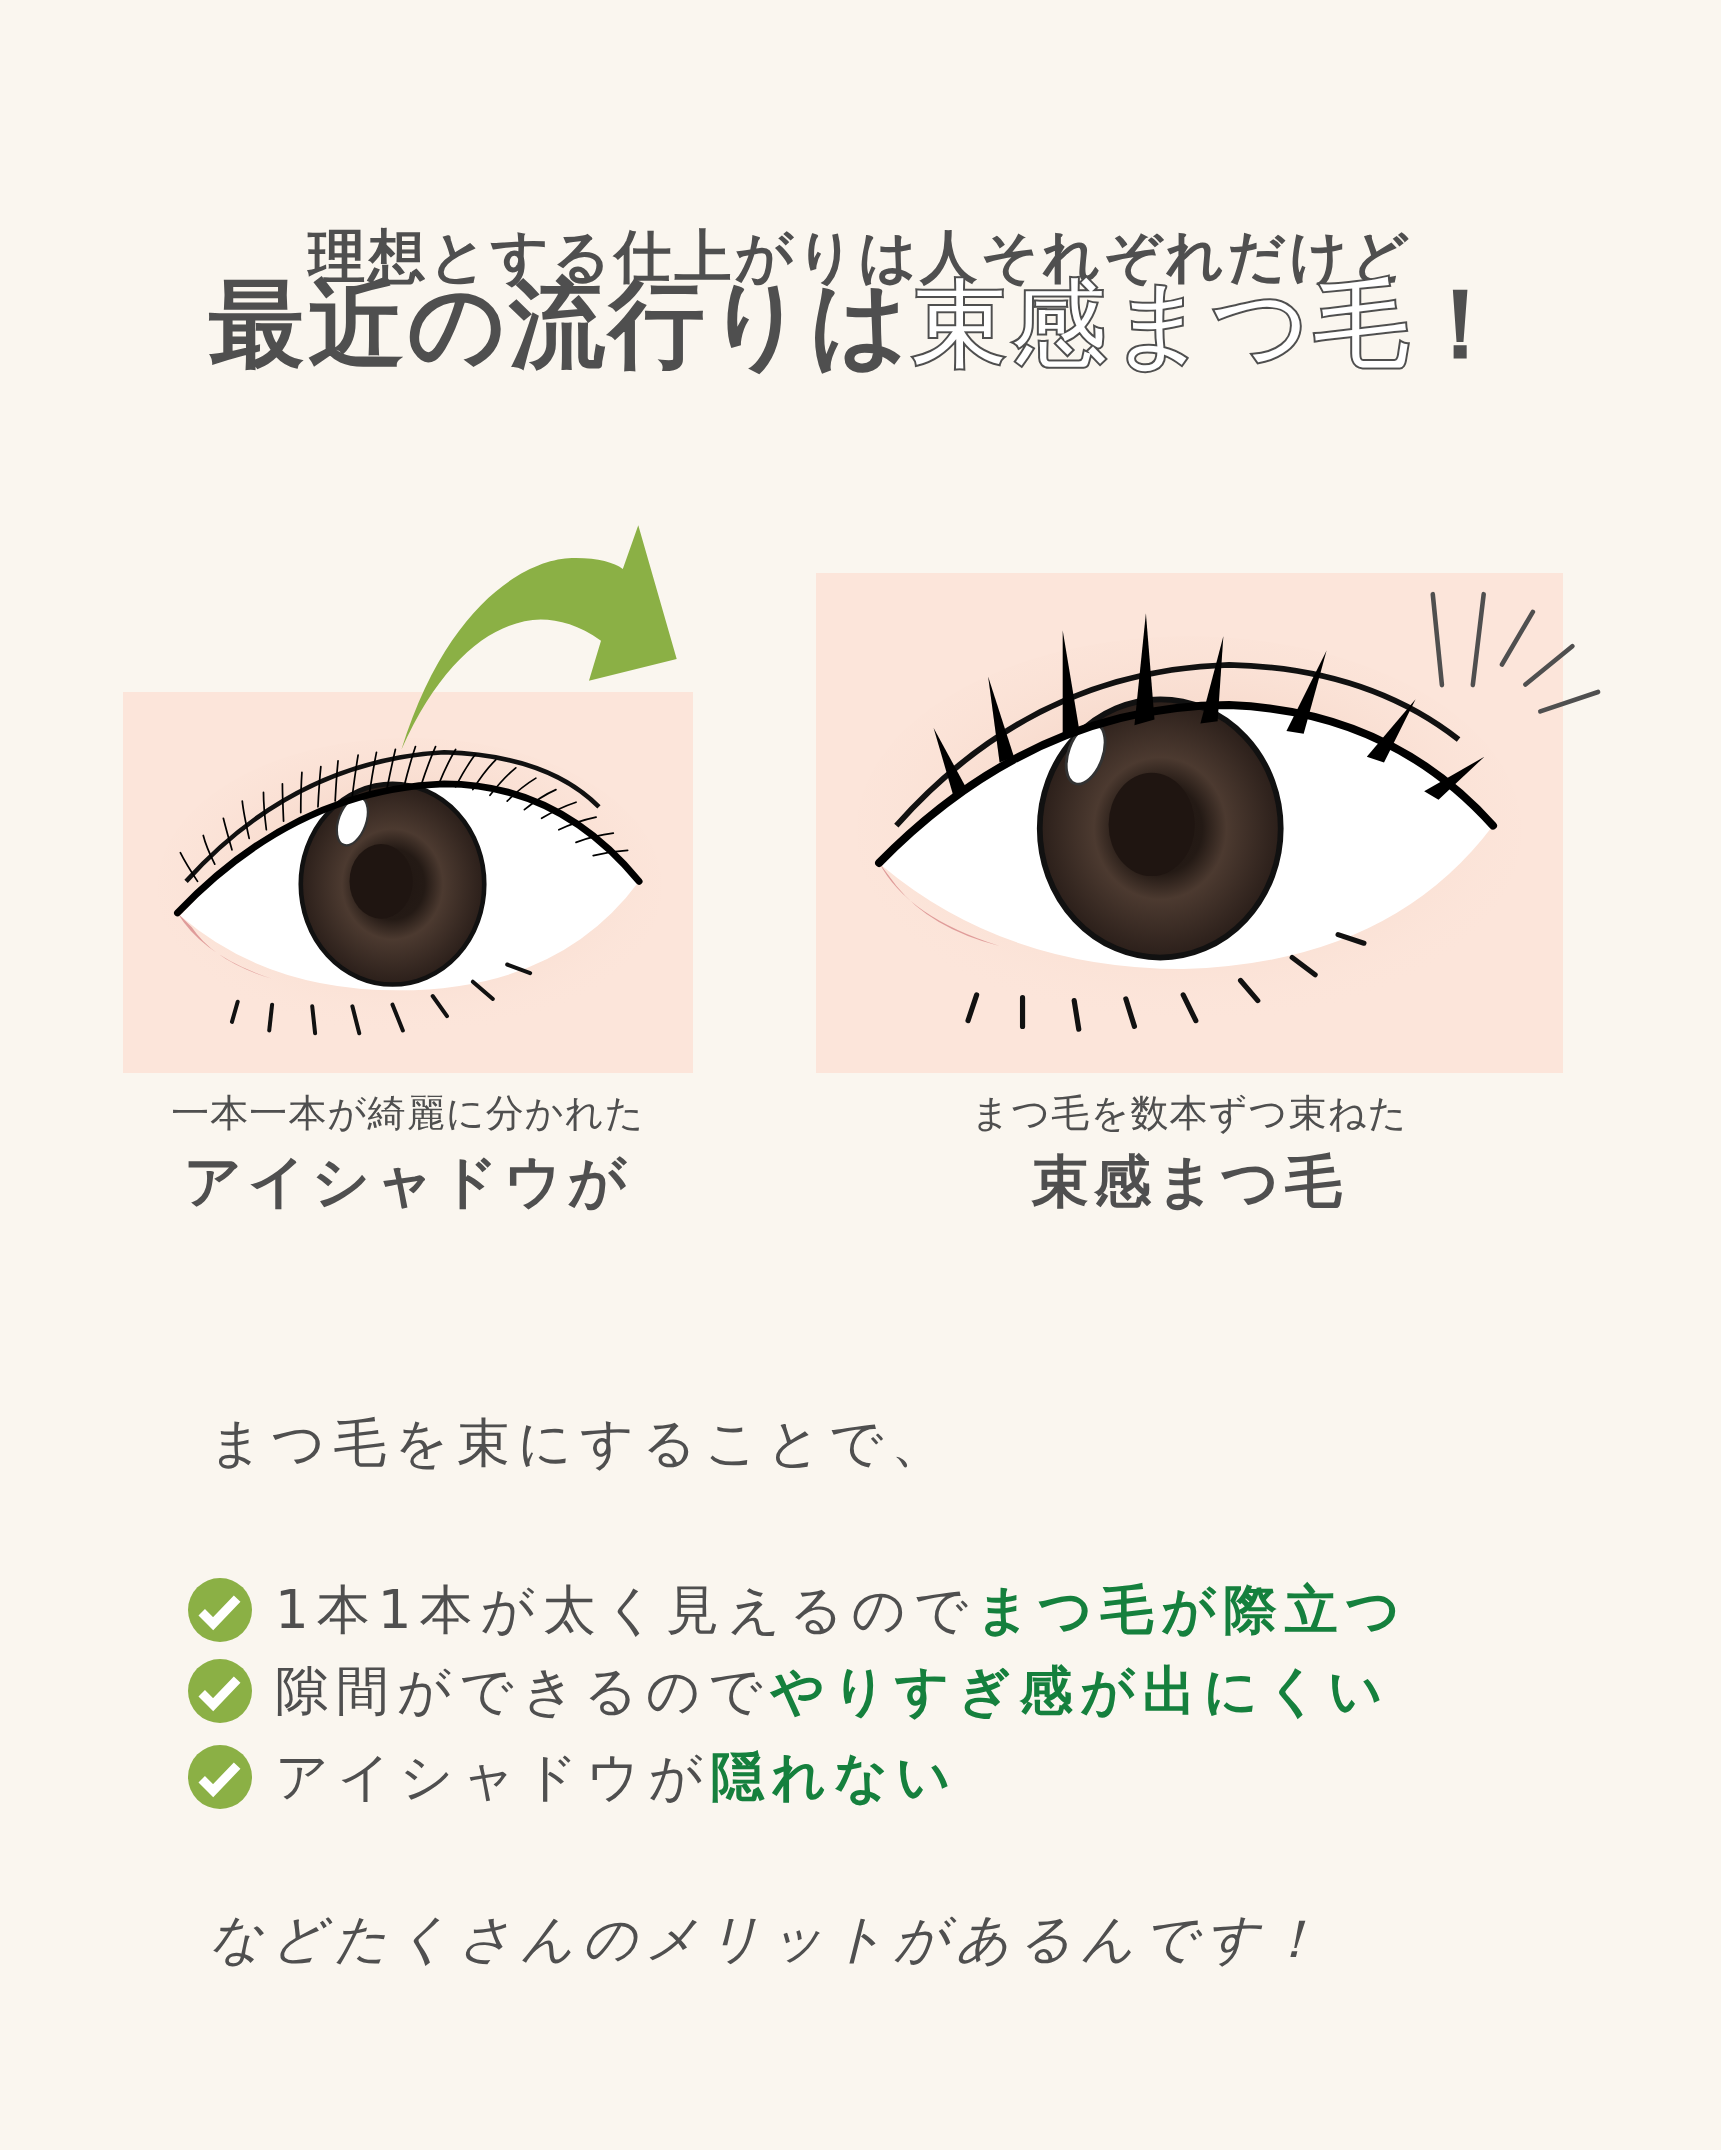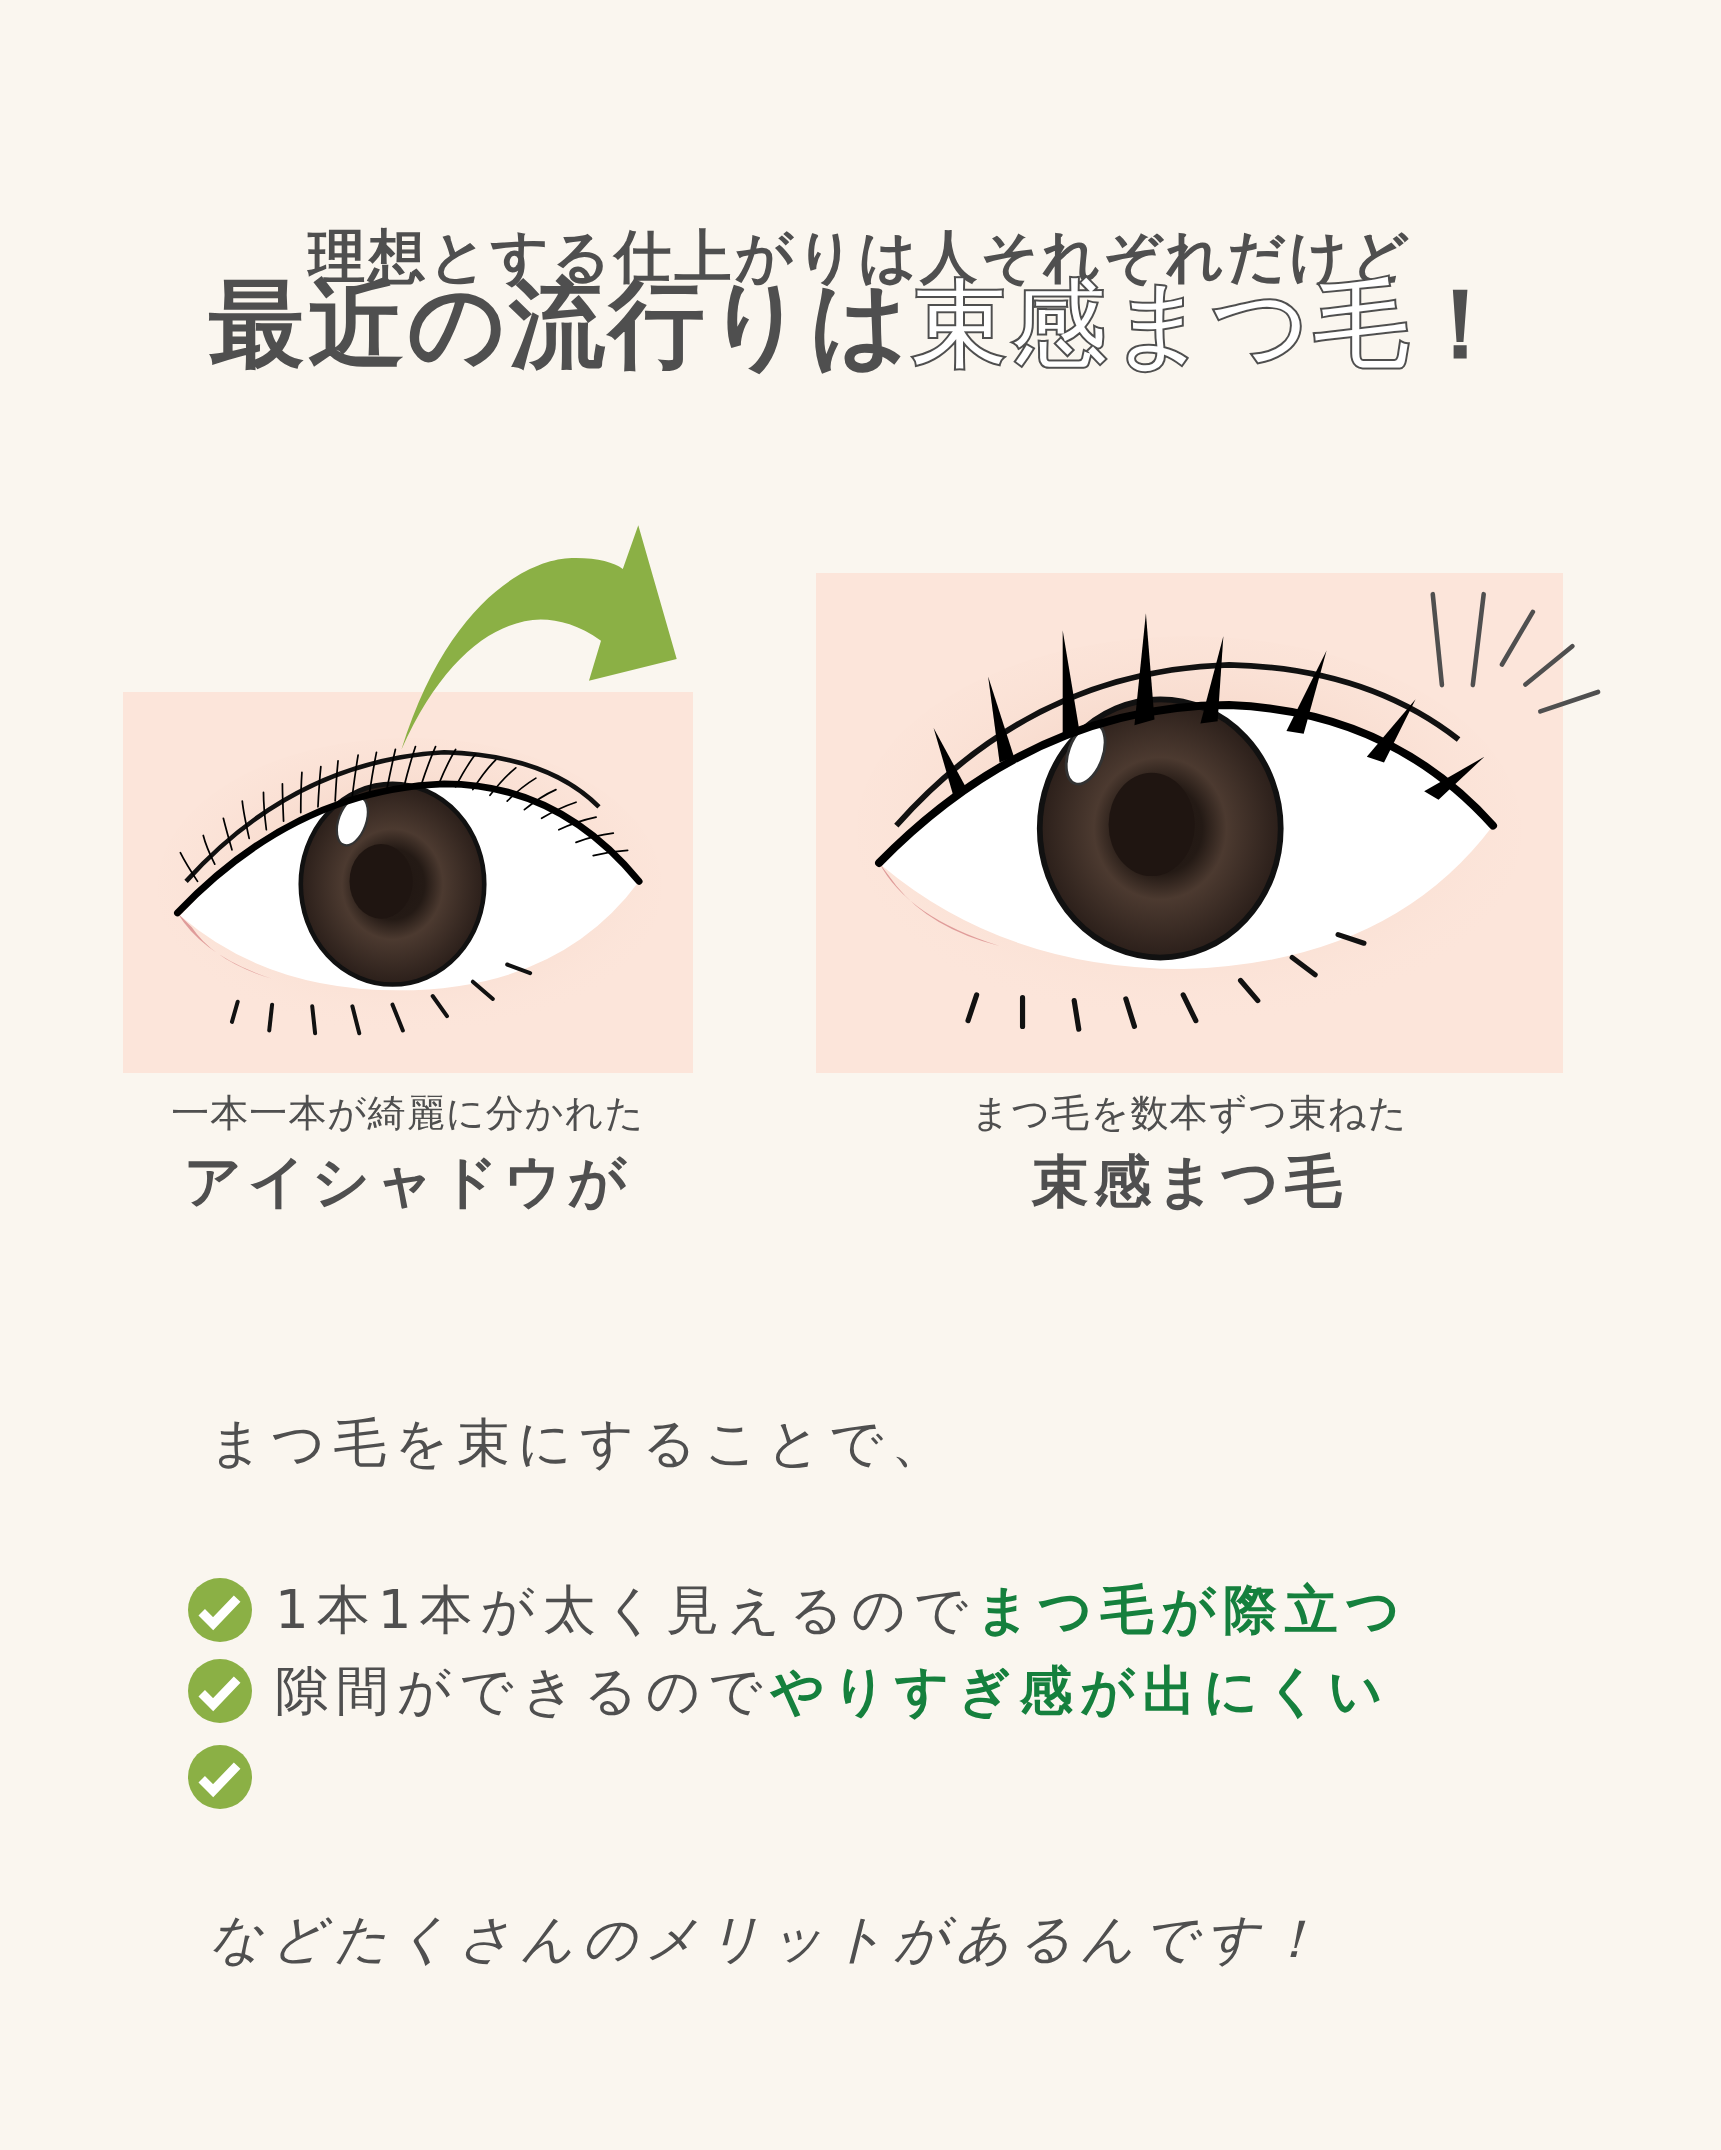--- a/index.html
+++ b/index.html
@@ -205,16 +205,17 @@
     <path d="M 24 60 L 44 80 L 86 36" fill="none" stroke="#ffffff" stroke-width="16"></path>
   </svg>
   <span class="txt"><span>隙間ができるので</span><span class="hl">やりすぎ感が出にくい</span></span>
 </div>
 
 <div class="abs bullet" style="top:1739px;">
   <svg class="check" viewBox="0 0 112 112">
     <circle cx="56" cy="56" r="56" fill="#8bb045"></circle>
     <path d="M 24 60 L 44 80 L 86 36" fill="none" stroke="#ffffff" stroke-width="16"></path>
   </svg>
+  <span class="txt"><span>アイシャドウが</span><span class="hl">隠れない</span></span>
 </div>
 
 <div class="abs body-line" style="left:209px; top:1901px;font-style:italic;">などたくさんのメリットがあるんです！</div>
 
 
 </body></html>

